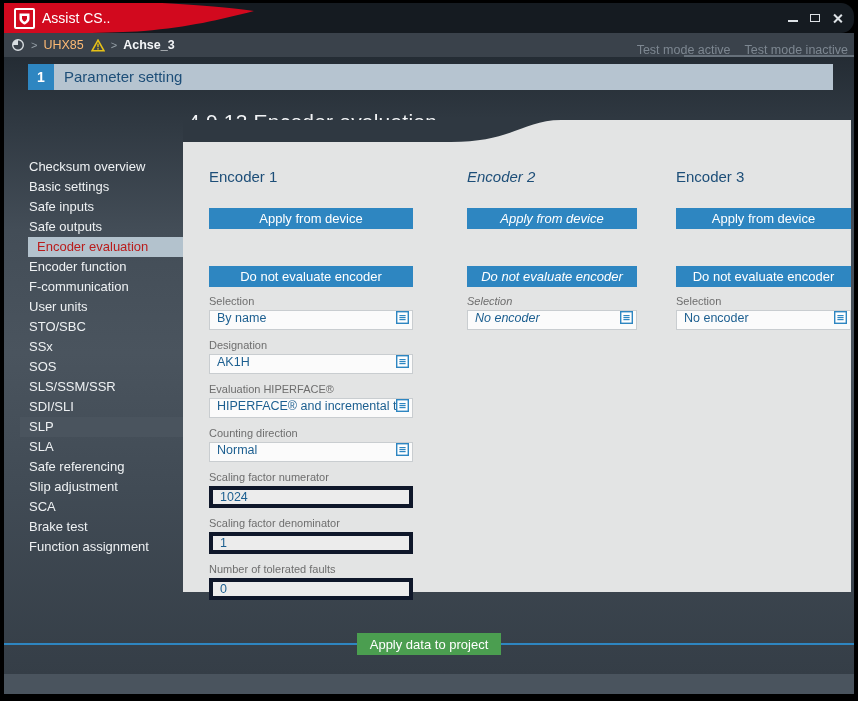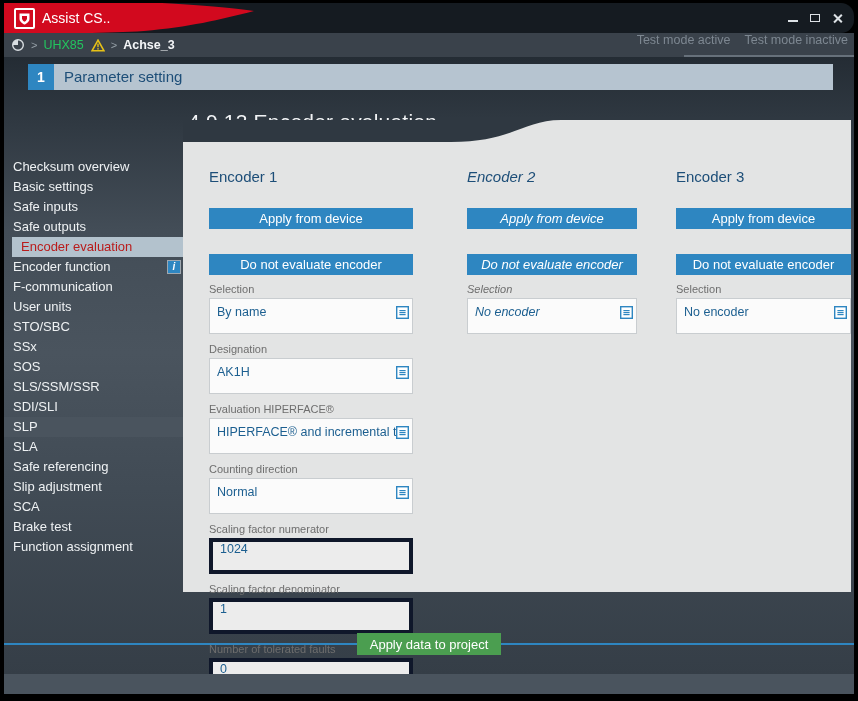--- a/index.html
+++ b/index.html
@@ -16,53 +16,53 @@
   .glyph-minimize{width:10px;height:2px;background:currentColor;margin-top:6px;}
   .glyph-maximize{width:10px;height:8px;border:1.5px solid currentColor;box-sizing:border-box;}
   .glyph-close{position:relative;width:11px;height:11px;}
   .glyph-close::before,.glyph-close::after{content:"";position:absolute;left:5px;top:0;width:1.5px;height:11px;background:currentColor;}
   .glyph-close::before{transform:rotate(45deg);}
   .glyph-close::after{transform:rotate(-45deg);}
 
   
   .crumbbar{position:absolute;top:33px;left:4px;right:4px;height:24px;background:#3a424b;display:flex;align-items:center;padding-left:7px;box-sizing:border-box;}
   .crumb-sep{color:#96a0a8;font-size:11px;margin:0 6px;}
-  .crumb-device{color:#22c55e;font-size:12.5px;}
+  .crumb-device{color:#fdba74;font-size:12.5px;}
   .crumb-axis{color:#f4f6f8;font-weight:bold;font-size:12.5px;}
   .warn-icon{margin:0 0 0 7px;display:flex;}
-  .testmode{position:absolute;right:10px;top:33px;height:24px;display:flex;align-items:flex-start;gap:14px;}
+  .testmode{position:absolute;right:10px;top:33px;height:24px;display:flex;align-items:flex-end;gap:14px;}
   .testmode span{color:#7d8791;font-size:12.5px;}
   .testmode-underline{position:absolute;right:4px;top:55px;width:170px;height:2px;background:#67717b;}
 
   
   .main{position:absolute;top:57px;left:4px;right:4px;height:617px;overflow:hidden;
     background:linear-gradient(180deg,#242c34 0%,#2f3841 10%,#434d57 28%,#4a545e 48%,#414b55 70%,#353e47 100%);}
   .stepbar{position:absolute;top:7px;left:24px;width:805px;height:26px;background:#b6c4d0;display:flex;}
   .step-num{width:26px;height:26px;background:#2e86c1;color:#fff;font-size:14px;font-weight:bold;display:flex;align-items:center;justify-content:center;}
   .step-label{color:#1d4e78;font-size:15px;line-height:26px;padding-left:10px;}
 
   
-  .sidebar{position:absolute;left:0;top:100px;width:179px;}
+  .sidebar{position:absolute;left:16px;top:100px;width:179px;}
   .side-item{height:20px;line-height:20px;padding-left:9px;font-size:13px;color:#eef1f3;position:relative;white-space:nowrap;cursor:default;}
   .side-item.selected{background:#b3c2cd;color:#b91c1c;margin-left:8px;}
   .side-item.hovered{background:#4a545e;}
   .info-badge{position:absolute;right:2px;top:3px;width:14px;height:14px;box-sizing:border-box;background:#2e86c1;border:1px solid #9fa8b0;color:#fff;font-size:10px;font-weight:bold;font-style:italic;display:flex;align-items:center;justify-content:center;}
 
   
   .panel{position:absolute;left:179px;top:63px;width:668px;height:472px;background:#e3e4e4;}
   .notch{position:absolute;left:0;top:0;width:378px;height:22px;}
   .panel-title{position:absolute;left:184px;top:53px;color:#f1f3f5;font-size:21px;font-weight:400;letter-spacing:.2px;}
   .enc-col{position:absolute;top:48px;}
   .enc-title{color:#1d4e78;font-size:15px;height:18px;margin-bottom:22px;}
   .btn-blue{height:21px;background:#2e86c1;color:#fff;font-size:13px;display:flex;align-items:center;justify-content:center;cursor:default;}
-  .btn-apply{margin-bottom:25px;}
+  .btn-apply{margin-bottom:37px;}
   .btn-noeval{margin-bottom:8px;}
   .fgroup{margin-bottom:9px;}
   .flabel{color:#6e6e6e;font-size:11px;height:13px;line-height:13px;margin-bottom:2px;white-space:nowrap;}
-  .field{height:36px;box-sizing:border-box;background:#fbfbfb;border:1px solid #c9cdd0;display:flex;align-items:flex-end;padding:0 3px 14px 7px;}
+  .field{height:20px;box-sizing:border-box;background:#fbfbfb;border:1px solid #c9cdd0;display:flex;align-items:flex-start;padding:0 3px 14px 7px;}
   .field.input-style{background:#ececec;border:4px solid #0f172a;}
   .fval{flex:1;color:#1c5f90;font-size:12.5px;white-space:nowrap;overflow:hidden;}
   .dd-icon{display:flex;width:13px;height:13px;}
 
   
   .footer-line{position:absolute;left:0;right:0;top:586px;height:2px;background:#2e86c1;}
   .apply-project{position:absolute;left:50%;transform:translateX(-50%);top:576px;width:144px;height:22px;background:#4b9e50;color:#fff;font-size:13px;display:flex;align-items:center;justify-content:center;z-index:2;cursor:default;}
   .statusbar{position:absolute;left:4px;right:4px;top:674px;height:20px;background:#4a545e;}
 </style>
 </head>

